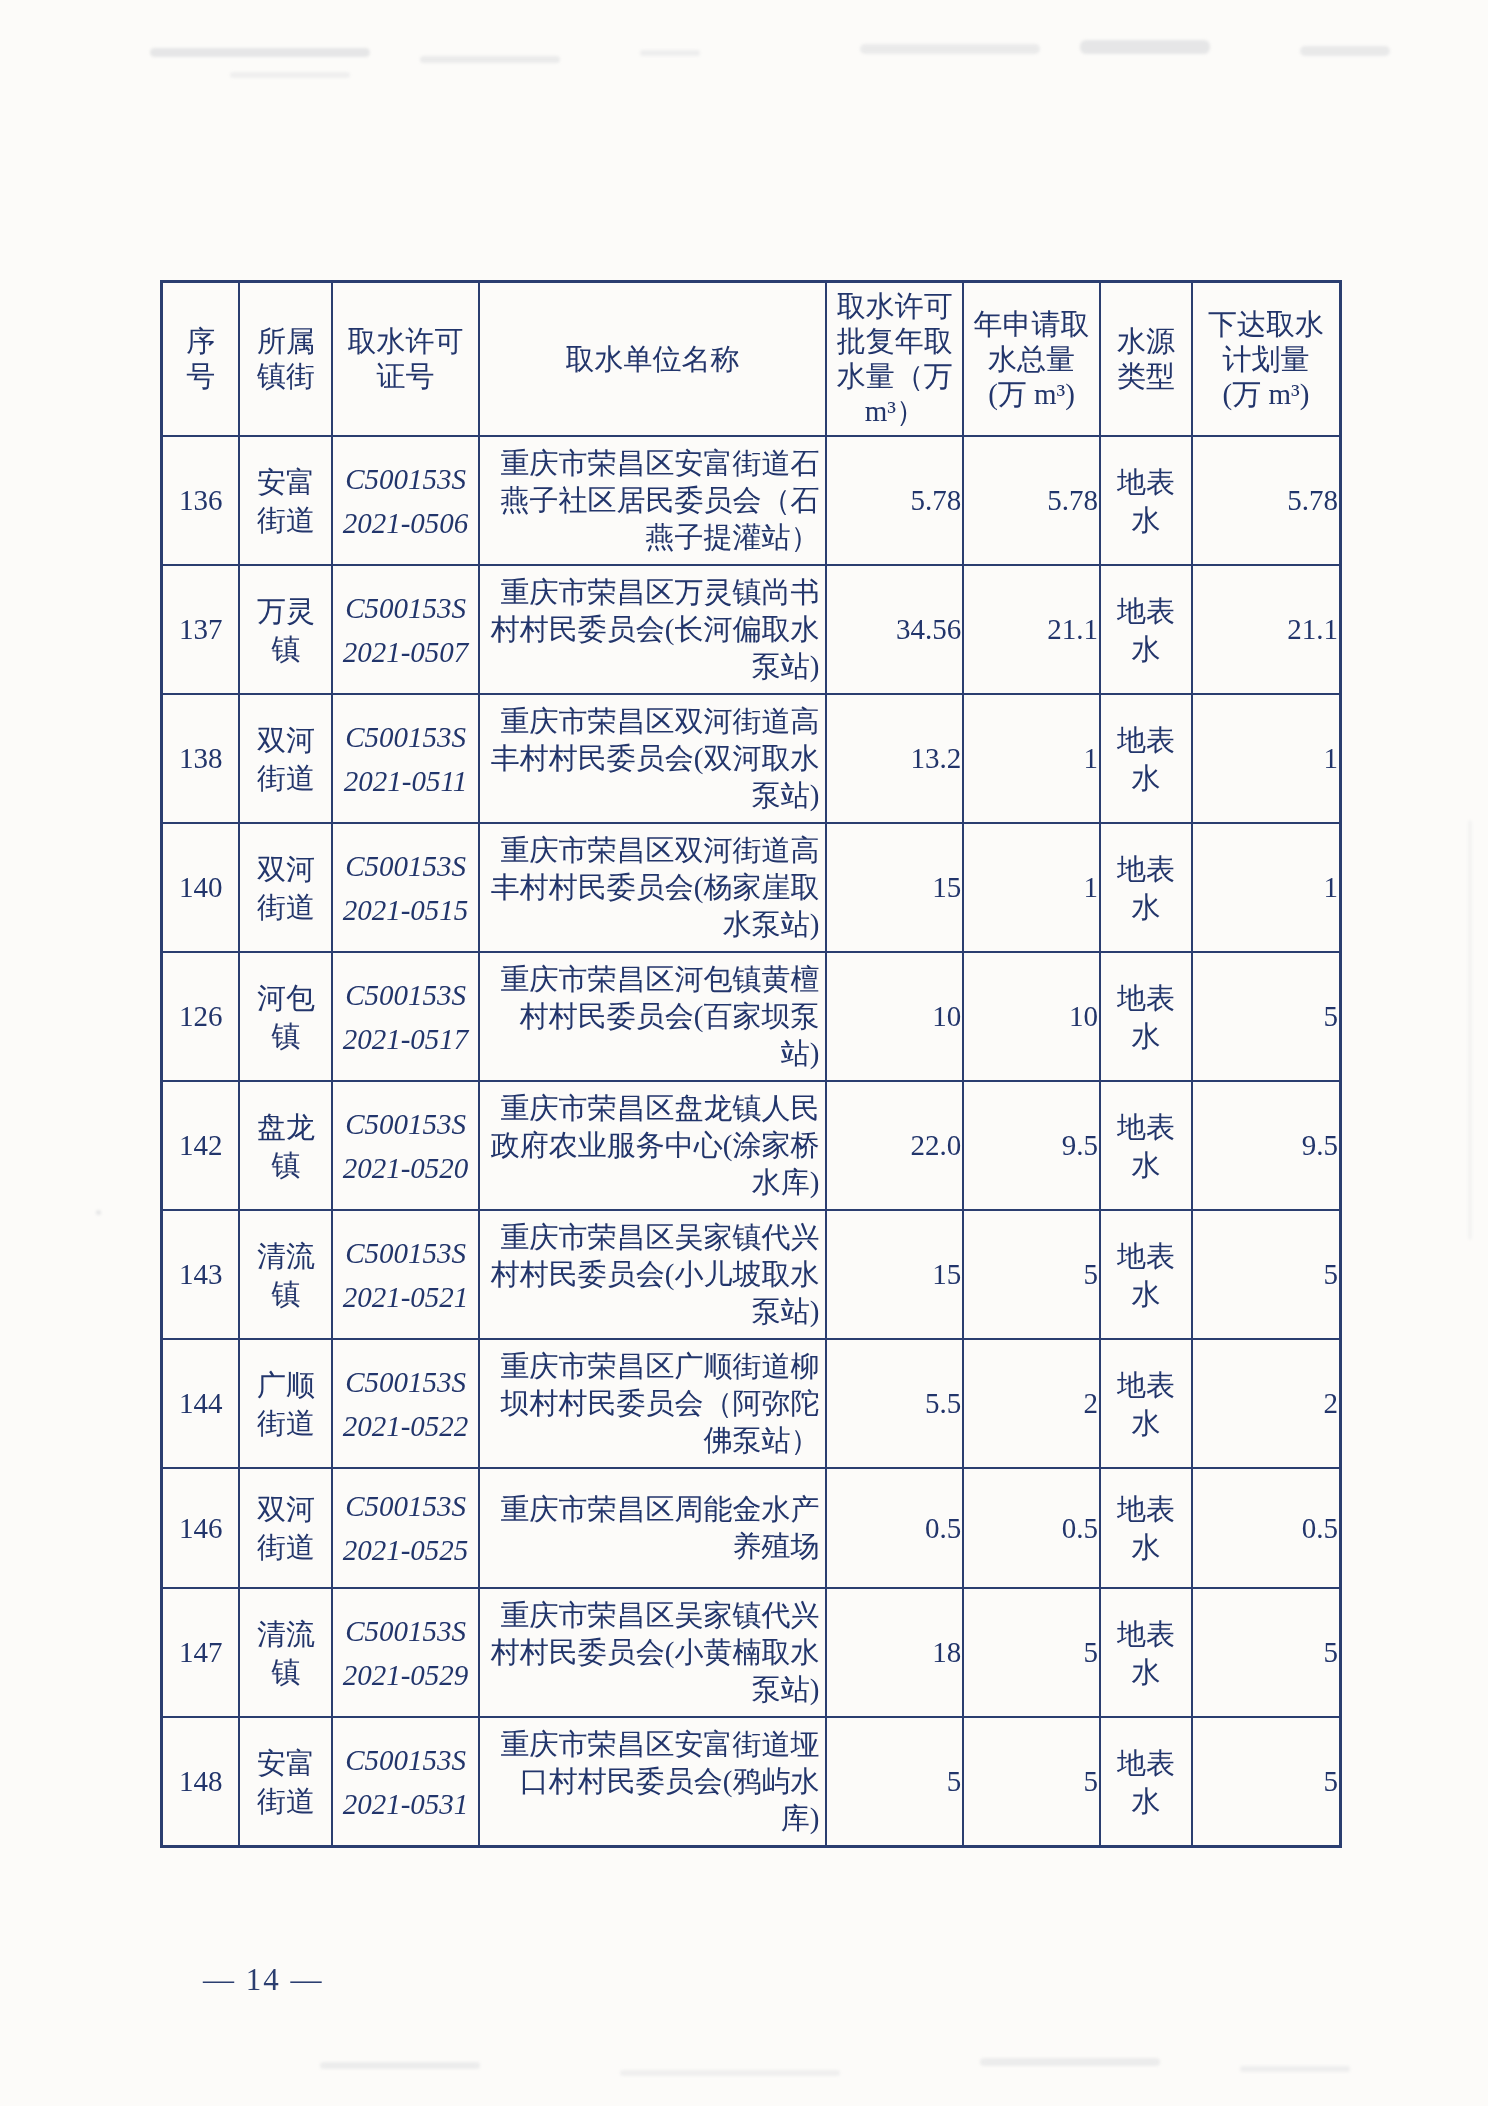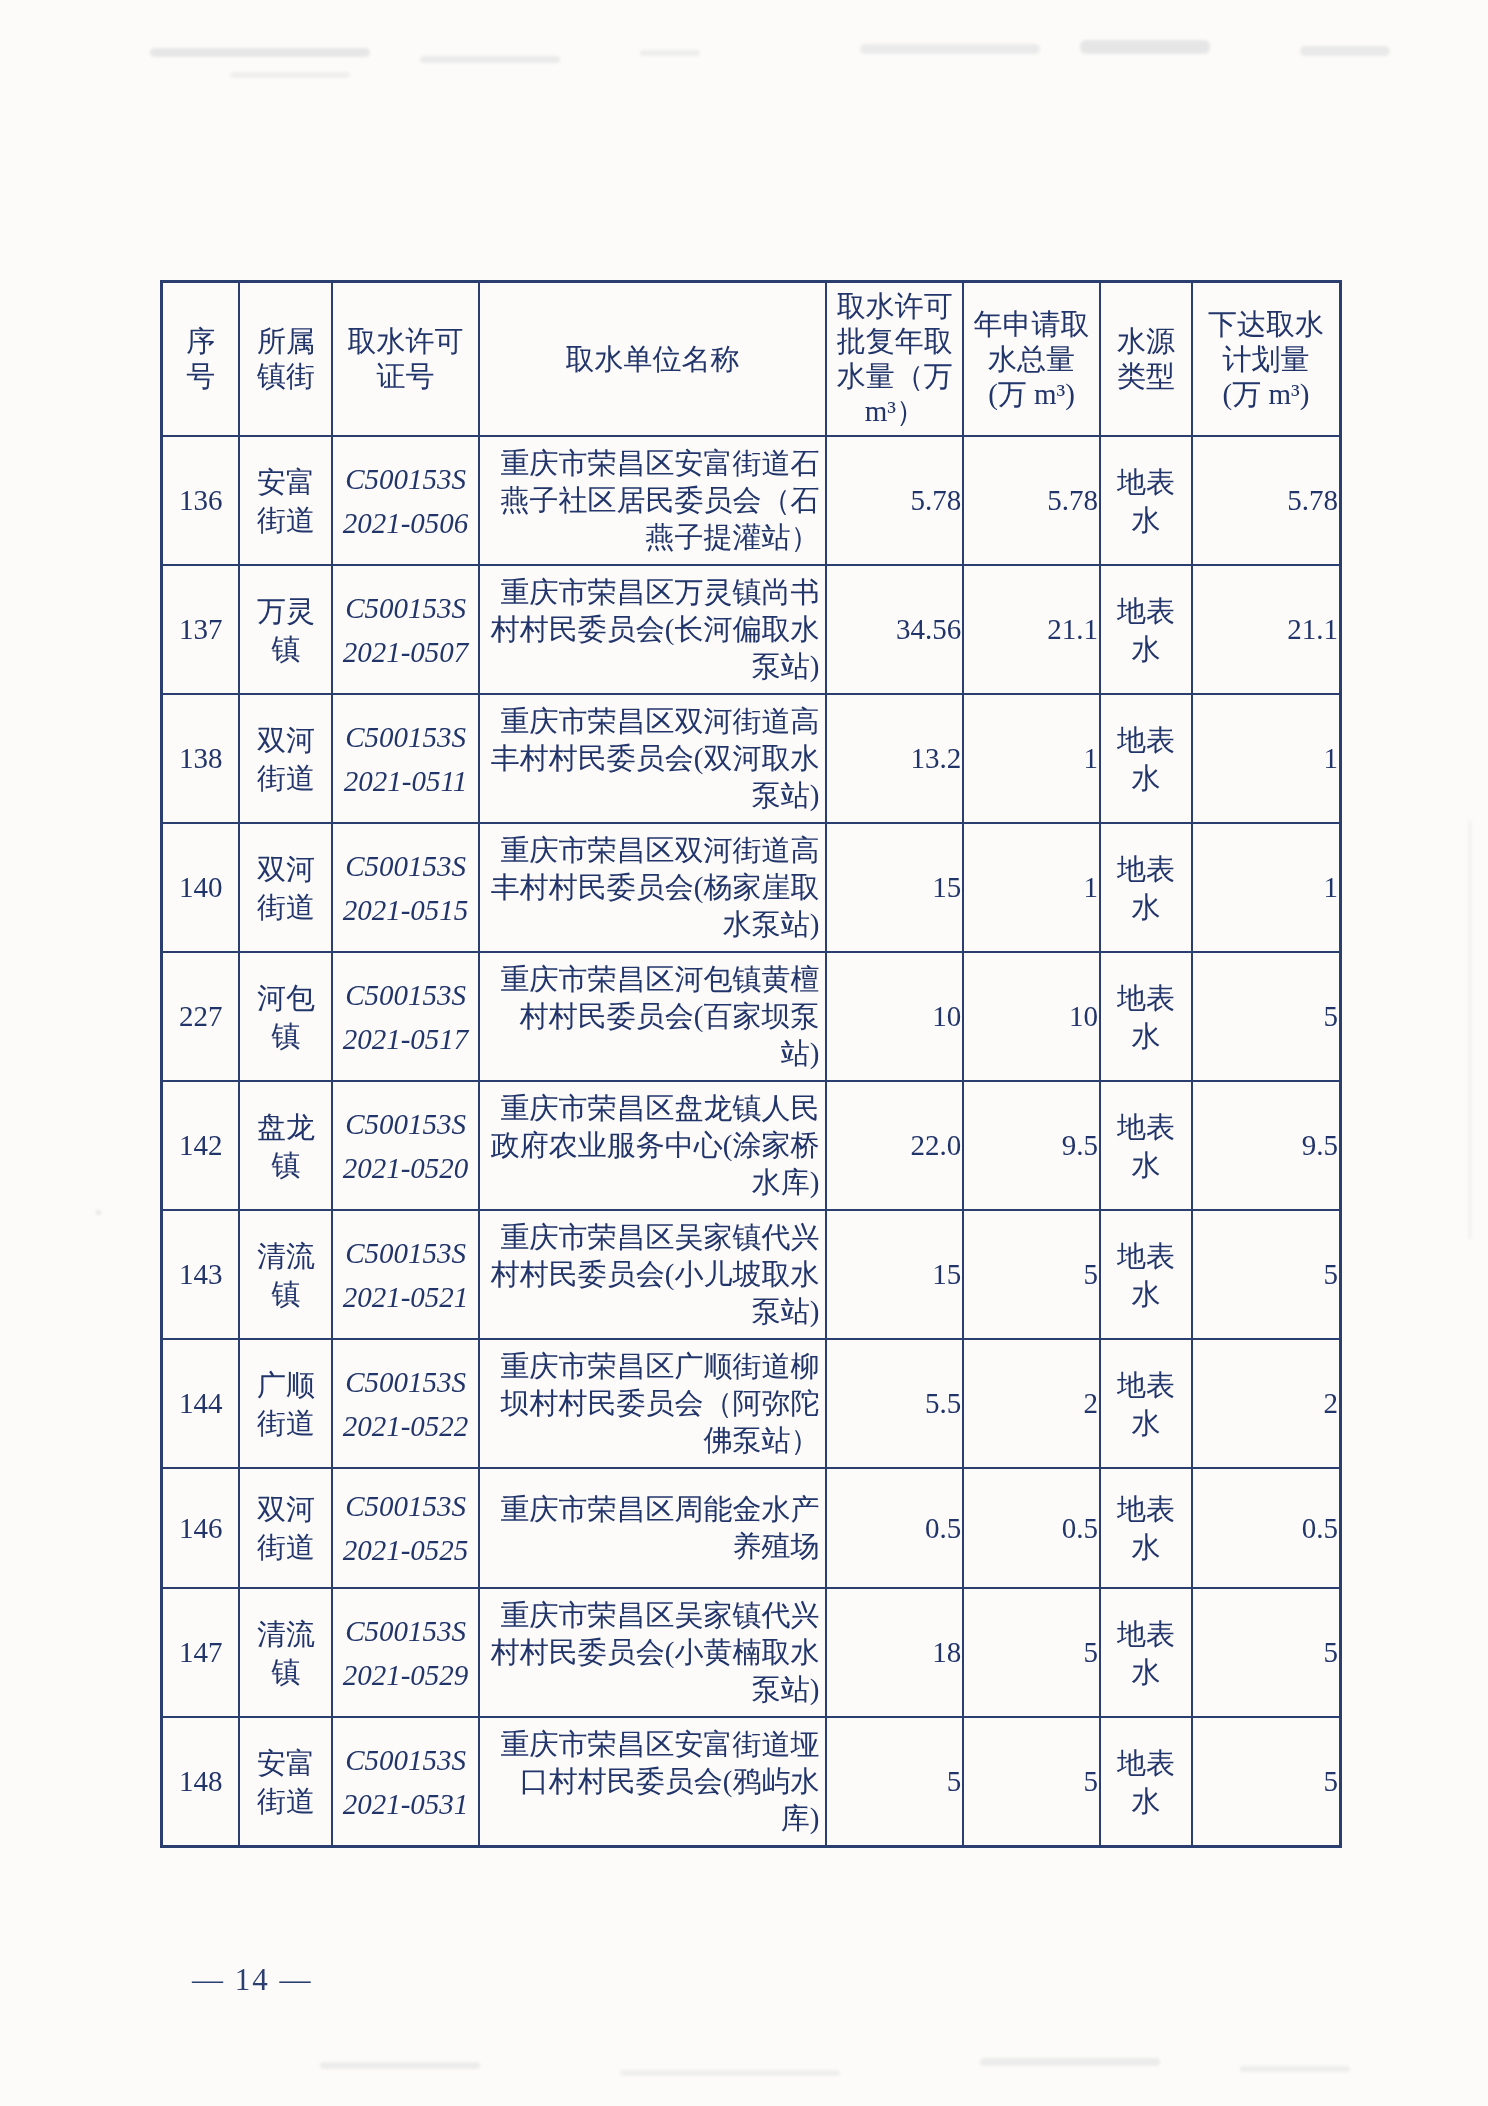--- a/index.html
+++ b/index.html
@@ -22,21 +22,21 @@
     padding:6px 2px; white-space:pre-line; text-align:center;
   }
   td { font-size:29px; }
   .c-no   { text-align:center; }
   .c-town { text-align:center; line-height:38px; padding:6px 10px; }
   .c-cert { text-align:center; line-height:44px; white-space:pre-line; padding:4px 2px;font-style:italic; }
   .c-name { text-align:right; padding:8px 6px; line-height:37px; word-break:break-all; }
   .c-num  { text-align:right;padding-left:41px; }
   .c-source { text-align:center; line-height:38px; padding:21px 13px; word-break:break-all; }
   .page-number {
-    position:absolute; left:192px; top:1962px;
+    position:absolute; left:203px; top:1962px;
     font-size:31px; letter-spacing:2px; color:#2b3e70;font-family:Liberation Serif, serif;
   }
   .noise {
     position:absolute; background:#aeb2ba; border-radius:50%;
     filter:blur(1.5px); pointer-events:none;
   }
 </style>
 </head>
 <body>
 
@@ -127,21 +127,21 @@
     <td class="c-town">双河街道</td>
     <td class="c-cert">C500153S
 2021-0515</td>
     <td class="c-name">重庆市荣昌区双河街道高丰村村民委员会(杨家崖取水泵站)</td>
     <td class="c-num">15</td>
     <td class="c-num">1</td>
     <td class="c-source">地表水</td>
     <td class="c-num">1</td>
   </tr>
       <tr>
-    <td class="c-no">227</td>
+    <td class="c-no">126</td>
     <td class="c-town">河包镇</td>
     <td class="c-cert">C500153S
 2021-0517</td>
     <td class="c-name">重庆市荣昌区河包镇黄檀村村民委员会(百家坝泵站)</td>
     <td class="c-num">10</td>
     <td class="c-num">10</td>
     <td class="c-source">地表水</td>
     <td class="c-num">5</td>
   </tr>
       <tr>

